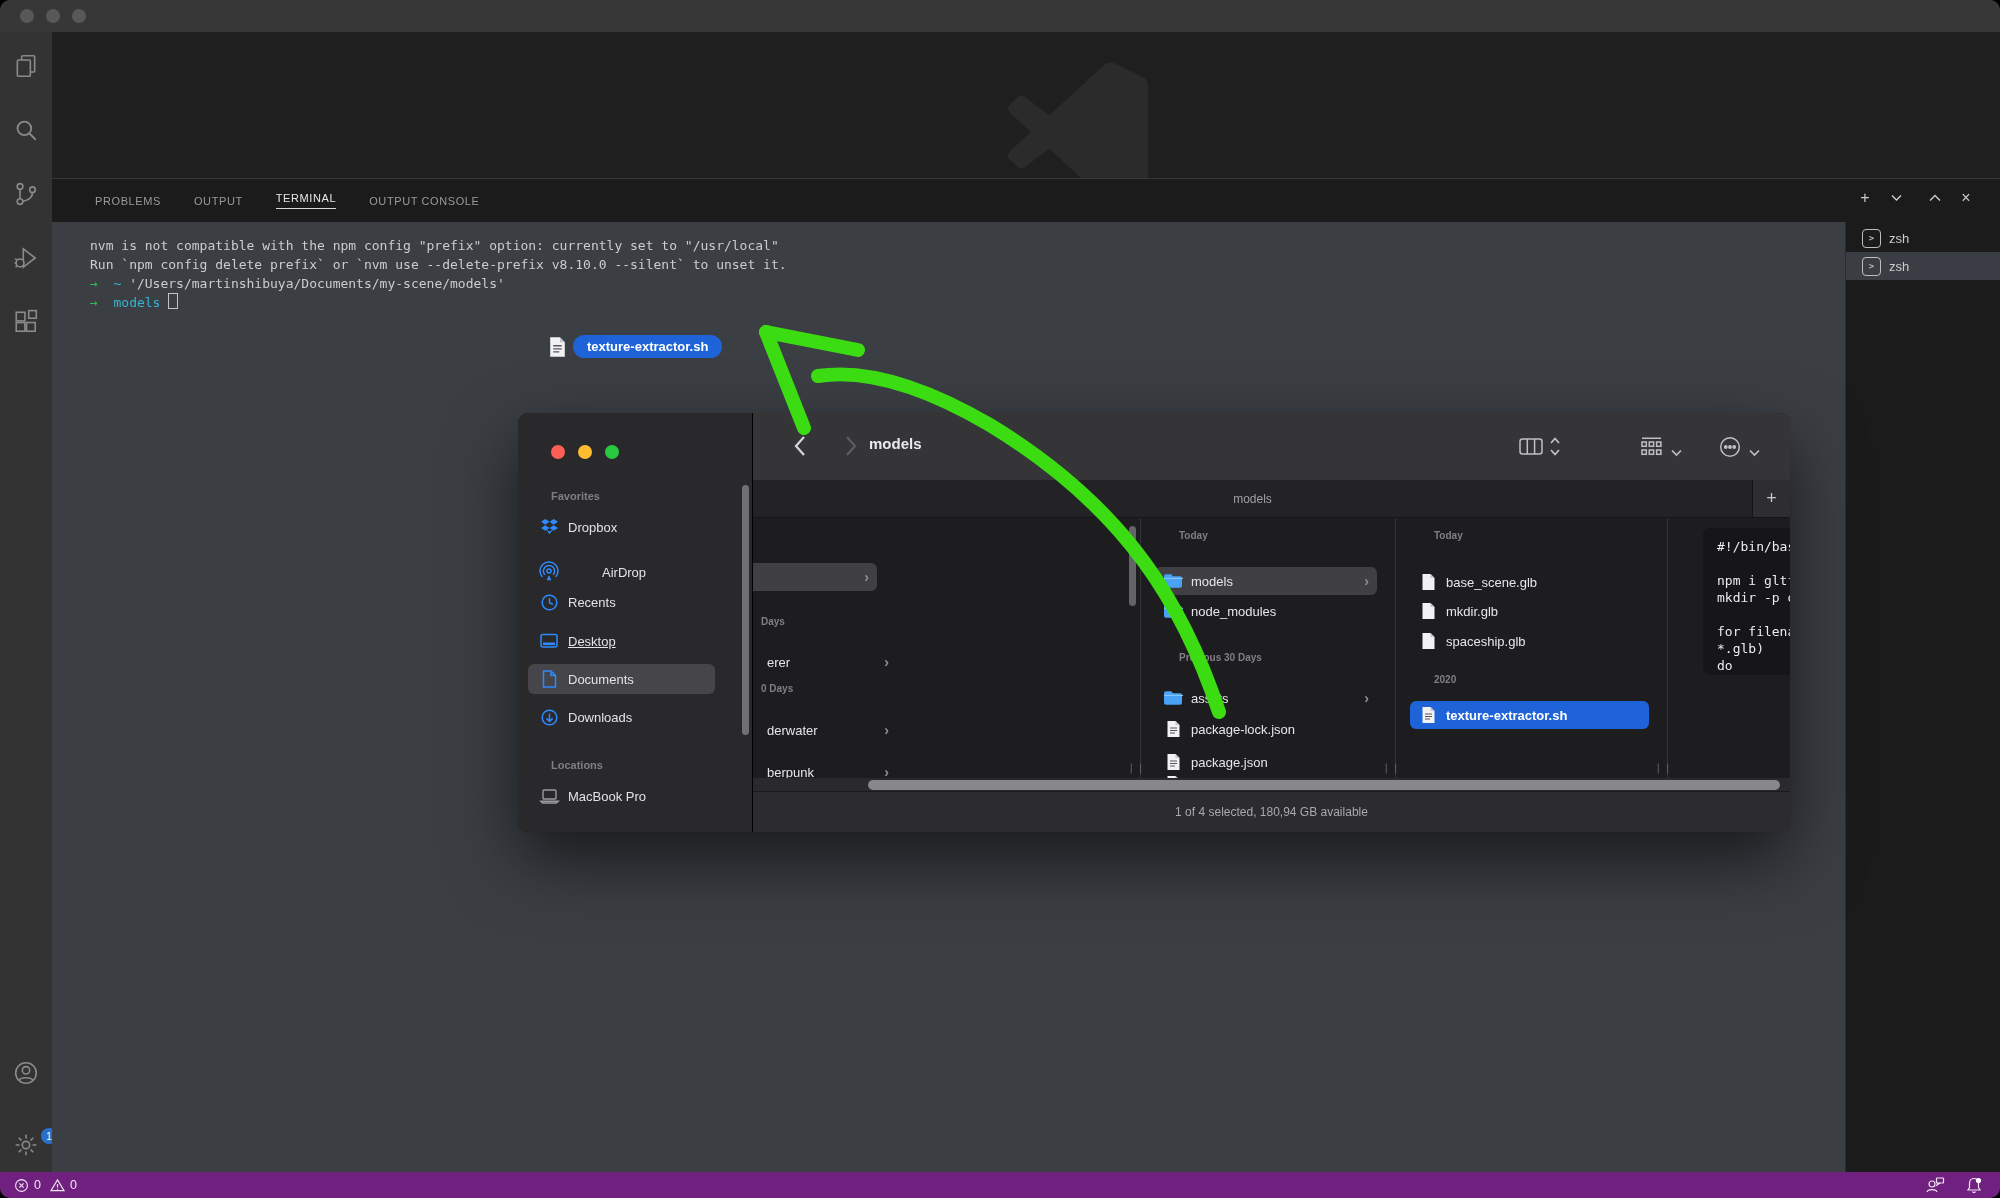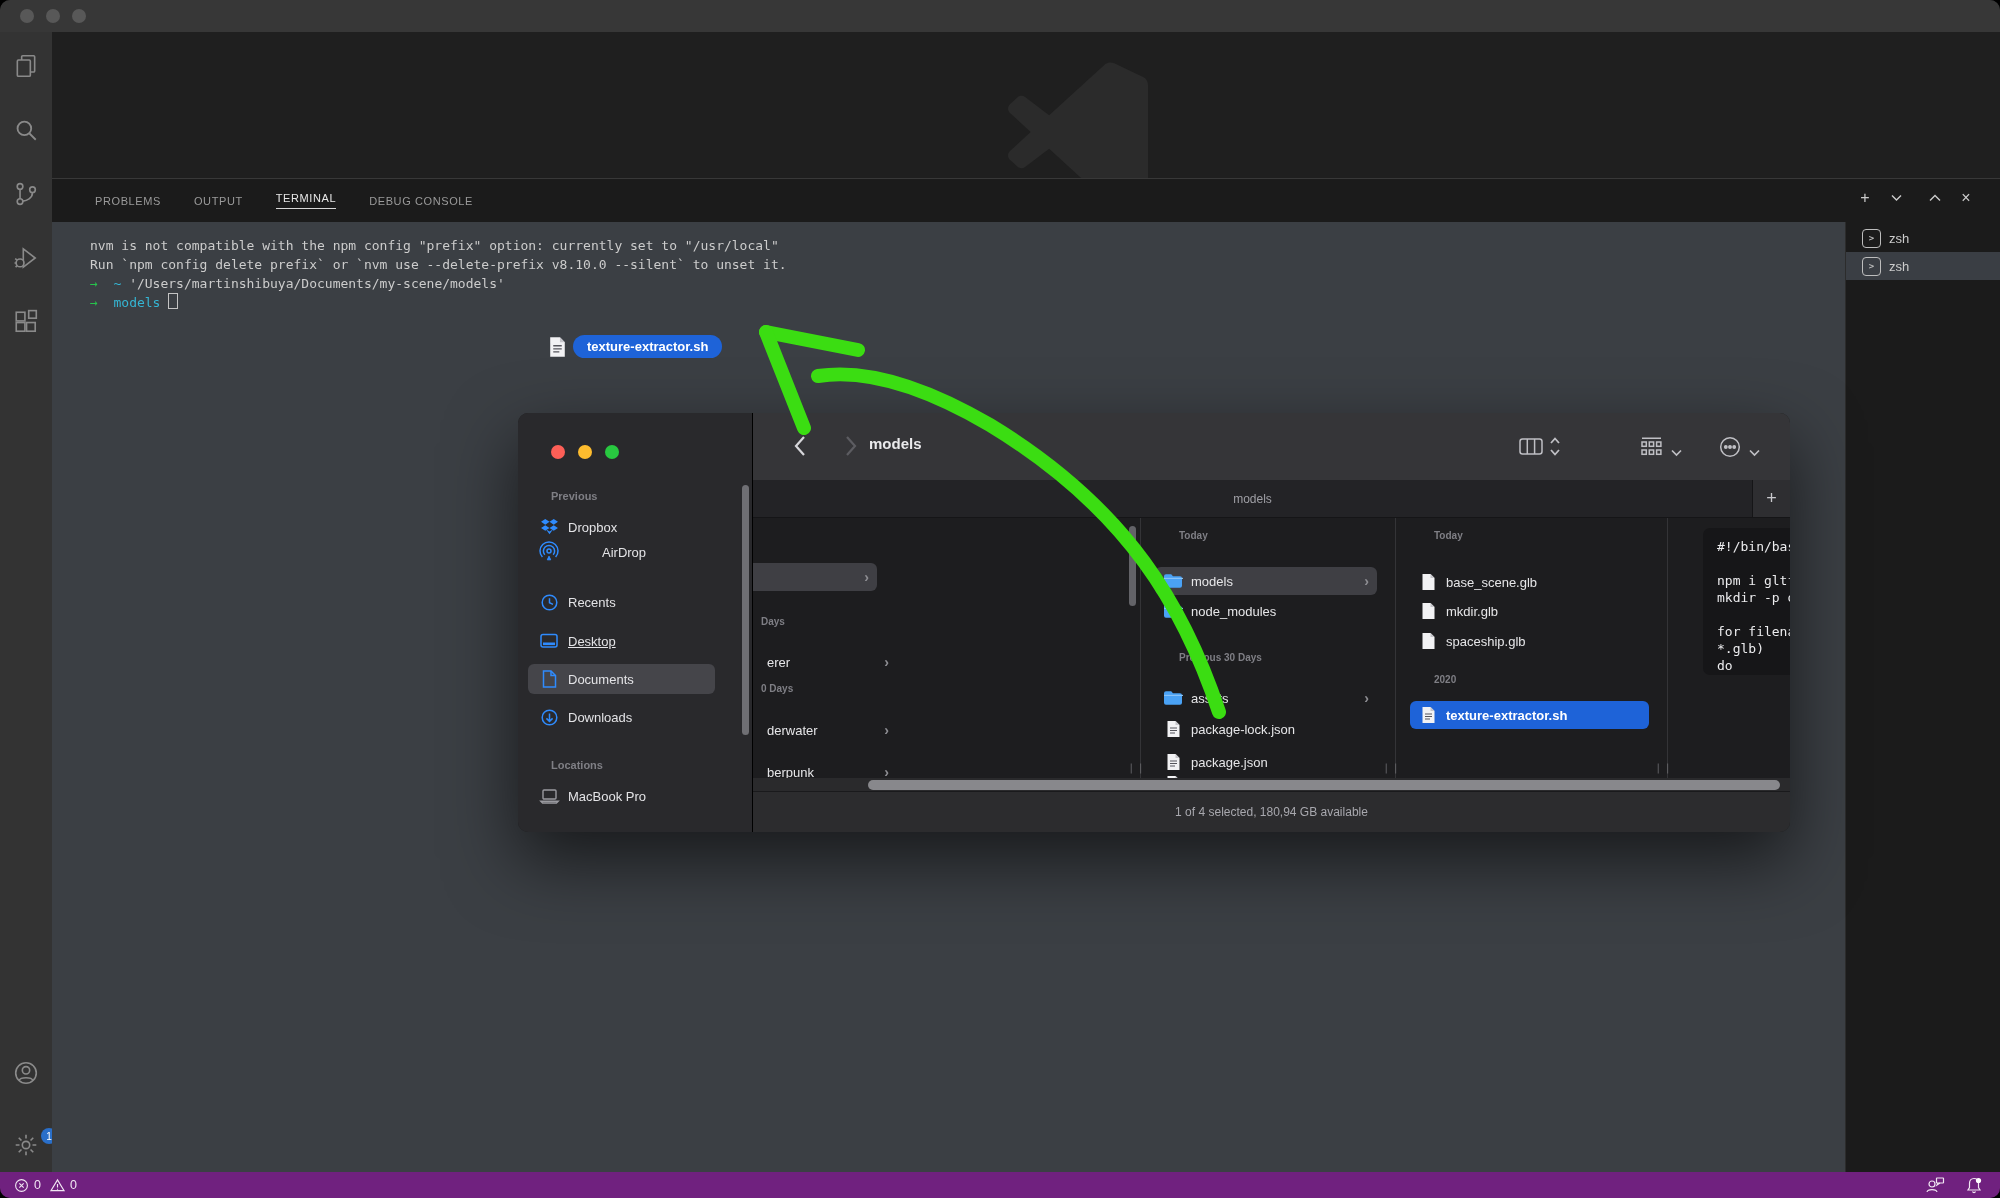--- a/index.html
+++ b/index.html
@@ -135,21 +135,21 @@
   <div class="editorarea">
     <svg class="vscode-logo" viewBox="0 0 100 100">
       <path fill="#2b2b2b" d="M70.9 99.3c1.6.6 3.4.6 5-.2l20.6-9.9a7.4 7.4 0 0 0 3.5-5.6V16.4c0-2.4-1.4-4.6-3.5-5.6L75.9.9c-2.1-1-4.5-.8-6.4.6-.3.2-.5.4-.7.6L29.4 38 12.2 25c-1.6-1.2-3.8-1.1-5.3.2l-5.5 5c-1.8 1.7-1.8 4.5 0 6.2L16.2 50 1.4 63.6c-1.8 1.7-1.8 4.5 0 6.2l5.5 5c1.5 1.3 3.7 1.4 5.3.2l17.2-13 39.4 36c.6.6 1.4 1.1 2.1 1.3zM75 27.3 45.1 50 75 72.7V27.3z"></path>
     </svg>
   </div>
 
   <div class="paneltabs" id="paneltabs">
       <div class="ptab">PROBLEMS</div>
       <div class="ptab">OUTPUT</div>
       <div class="ptab active">TERMINAL</div>
-      <div class="ptab">DEBUG CONSOLE</div>
+      <div class="ptab">OUTPUT CONSOLE</div>
     </div>
   <div class="panelactions">
     <div class="pa">+</div>
     <div class="pa">
         <svg width="11" height="8" viewBox="0 0 11 8" fill="none" stroke="#cccccc" stroke-width="1.4">
           <path d="M1 1.5 L5.5 6 L10 1.5"></path>
         </svg>
       </div>
     <div class="pa" style="margin-left:8px">
         <svg width="12" height="8" viewBox="0 0 12 8" fill="none" stroke="#cccccc" stroke-width="1.4">
@@ -210,30 +210,30 @@
       </svg>
     <span class="chippill">texture-extractor.sh</span>
   </div>
 
   <div id="finder">
     <div class="fsidebar" id="fsidebar">
       <div class="tdot" style="left:33px;top:32px;background:#fd5f57"></div>
       <div class="tdot" style="left:60px;top:32px;background:#febc2e"></div>
       <div class="tdot" style="left:87px;top:32px;background:#28c840"></div>
       <div class="fsb-scroll"></div>
-    <div class="fsb-hdr" style="top: 77px;">Previous</div>
+    <div class="fsb-hdr" style="top: 77px;">Favorites</div>
         <div class="fsb-row" style="top: 99px;">
           <span class="fsb-ic">
             <svg width="17" height="16" viewBox="0 0 18 17" fill="#2f8bfd">
               <path d="M4.5 0 L9 3 4.5 6 0 3Z M13.5 0 L18 3 13.5 6 9 3Z M4.5 6.6 L9 9.6 4.5 12.6 0 9.6Z M13.5 6.6 L18 9.6 13.5 12.6 9 9.6Z M9 13.4 L12.8 10.9 9 16.2 5.2 10.9Z"></path>
             </svg>
           </span>
           <span>Dropbox</span>
         </div>
-        <div class="fsb-row" style="top: 124px; gap: 44px;">
+        <div class="fsb-row" style="top: 144px; gap: 44px;">
           <span class="fsb-ic">
             <svg width="18" height="18" viewBox="0 0 18 18" fill="none" stroke="#2f8bfd" stroke-width="1.5">
               <circle cx="9" cy="8" r="2"></circle>
               <path d="M4.8 11.8 a5.6 5.6 0 1 1 8.4 0"></path>
               <path d="M2.4 14 a9 9 0 1 1 13.2 0"></path>
               <path d="M7.3 16.8 L9 13.2 L10.7 16.8 Z" fill="#2f8bfd" stroke-width="1"></path>
             </svg>
           </span>
           <span>AirDrop</span>
         </div>

